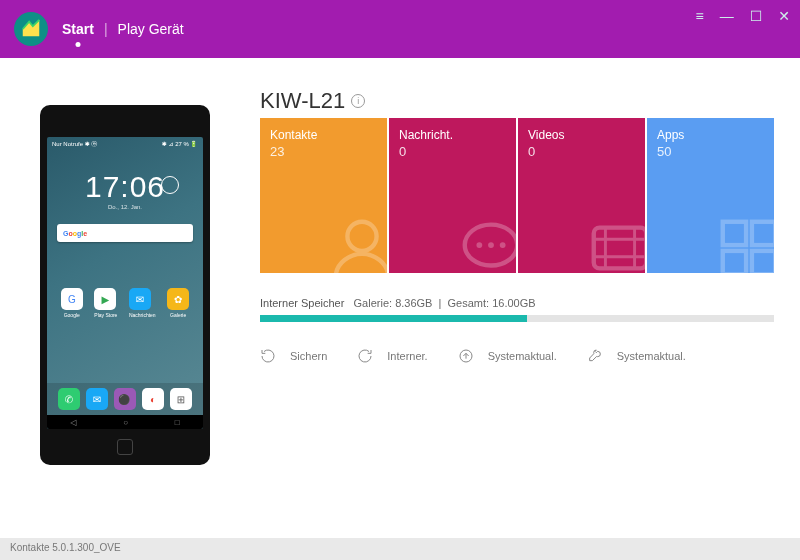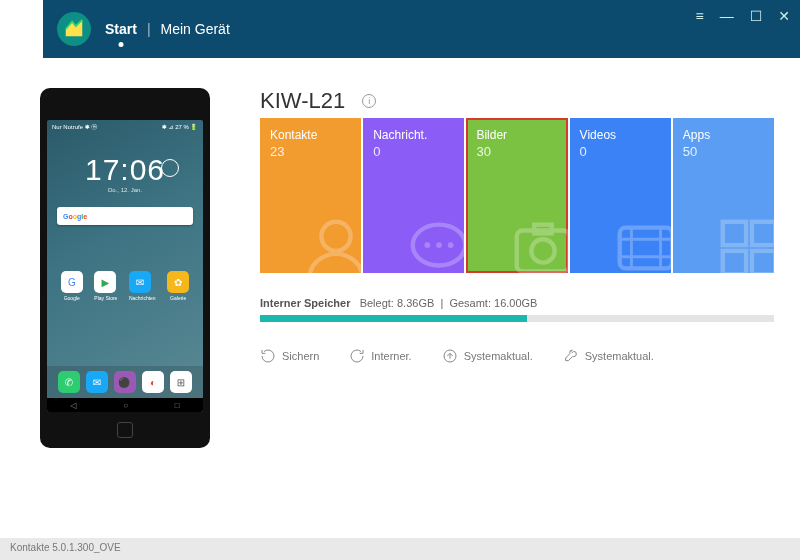--- a/index.html
+++ b/index.html
@@ -1,78 +1,78 @@
 <!DOCTYPE html>
 <html><head>
 <meta charset="utf-8">
 <style>
   * { box-sizing: border-box; margin: 0; padding: 0; }
   body { width: 800px; height: 560px; font-family: Arial, sans-serif; background: #fff; overflow: hidden; position: relative; }
-  .header { height: 58px; background: #0c4a6e; display: flex; align-items: center; padding: 16px 14px; color: #fff; position: relative; margin-left: 43px; }
+  .header { height: 58px; background: #a21caf; display: flex; align-items: center; padding: 16px 14px; color: #fff; position: relative; }
   .logo { width: 34px; height: 34px; background: #0e8f86; border-radius: 50%; display: flex; align-items: center; justify-content: center; margin-right: 14px; }
   .logo svg { width: 22px; height: 22px; }
   .nav { display: flex; align-items: center; font-size: 14px; }
   .nav-item { cursor: pointer; }
   .nav-active { font-weight: bold; position: relative; }
   .nav-active::after { content: ""; position: absolute; width: 5px; height: 5px; background: #fff; border-radius: 50%; bottom: -10px; left: 50%; transform: translateX(-50%); }
   .nav-sep { margin: 0 10px; opacity: .6; }
   .win-controls { position: absolute; right: 10px; top: 8px; display: flex; gap: 16px; color: #cdeeea; font-size: 14px; }
   .win-btn { cursor: pointer; }
   .content { display: flex; padding: 30px 26px 0 40px; }
-  .phone-col { width: 190px; }
+  .phone-col { width: 190px; margin-top: 17px; }
   .phone { width: 170px; height: 360px; background: #111; border-radius: 10px; padding: 32px 7px 36px 7px; position: relative; }
   .phone::after { content: ""; position: absolute; bottom: 10px; left: 50%; transform: translateX(-50%); width: 14px; height: 14px; border: 1px solid #444; border-radius: 3px; }
   .screen { width: 100%; height: 100%; background: linear-gradient(150deg,#2a5a6a 0%,#3d7382 40%,#5b8a95 100%); border-radius: 2px; position: relative; overflow: hidden; font-size: 7px; color: #fff; }
   .statusbar { display: flex; justify-content: space-between; padding: 3px 5px; font-size: 6px; }
   .clock { text-align: center; font-size: 30px; font-weight: 300; margin-top: 18px; letter-spacing: 1px; position: relative; }
   .clock::after { content: ""; position: absolute; right: 24px; top: 6px; width: 16px; height: 16px; border: 1px solid #fff; border-radius: 50%; }
   .datebar { text-align: center; font-size: 6px; opacity: .8; }
   .searchbar { margin: 14px 10px; background: #fff; border-radius: 3px; height: 18px; display: flex; align-items: center; padding: 0 6px; box-shadow: 0 1px 2px rgba(0,0,0,.3); }
   .searchbar span { font-size: 7px; }
   .gtxt { font-weight: bold; }
   .g1{color:#4285F4}.g2{color:#EA4335}.g3{color:#FBBC05}.g4{color:#4285F4}.g5{color:#34A853}.g6{color:#EA4335}
   .app-row { display: flex; justify-content: space-around; padding: 0 8px; margin-top: 46px; }
   .app-row.bottom { margin-top: 12px; background: rgba(0,0,0,.15); padding-top: 5px; padding-bottom: 5px; position: absolute; bottom: 14px; left: 0; right: 0; }
   .app-ic { width: 22px; height: 22px; border-radius: 5px; display:flex;align-items:center;justify-content:center;color:#fff;font-size:10px; }
   .app-lbl { font-size: 5px; text-align: center; color: #fff; margin-top: 2px; }
   .navkeys { position: absolute; bottom: 0; left: 0; right: 0; height: 14px; background: #000; display: flex; justify-content: space-around; align-items: center; color: #888; font-size: 8px; }
   .main-col { flex: 1; padding-left: 30px; }
-  .device-title { font-size: 22px; font-weight: 400; color: #333; display: flex; align-items: center; gap: 17px; }
+  .device-title { font-size: 22px; font-weight: 400; color: #333; display: flex; align-items: center; gap: 6px; }
   .info-ic { width: 14px; height: 14px; border: 1px solid #999; border-radius: 50%; display: inline-flex; align-items: center; justify-content: center; font-size: 9px; color: #999; cursor: pointer; }
   .tiles { display: flex; margin-top: 4px; gap: 2px; }
   .tile { flex: 1; height: 155px; padding: 10px 10px; color: #fff; position: relative; overflow: hidden; cursor: pointer; }
   .tile .t-name { font-size: 12px; }
   .tile .t-count { font-size: 13px; opacity: .85; margin-top: 2px; }
   .tile svg.bg { position: absolute; right: -10px; bottom: -10px; opacity: .25; width: 70px; height: 70px; }
-  .t-orange{background:#f29b2e}.t-teal{background:#8b5cf6}.t-green{background:#7cc242}.t-purple{background:#3b82f6}.t-blue{background:#5a9df2}
+  .t-orange{background:#f29b2e}.t-teal{background:#be185d}.t-green{background:#7cc242}.t-purple{background:#be185d}.t-blue{background:#5a9df2}
   .tile.hl { outline: 2px solid #d43a2e; outline-offset: -2px; box-shadow: inset 0 0 0 2px #d43a2e; }
   .storage { margin-top: 24px; }
   .storage-line { font-size: 11px; color: #666; }
-  .storage-line b { color: #555; font-weight: bold; }
+  .storage-line b { color: #555; font-weight: normal; }
   .prog { width: 100%; height: 7px; background: #e4e4e4; margin-top: 6px; position: relative; }
   .prog-fill { height: 100%; background: #1bb9ad; }
   .actions { display: flex; margin-top: 26px; gap: 30px; }
-  .action { display: flex; align-items: center; gap: 6px; font-size: 11px; color: #777; cursor: pointer; }
+  .action { display: flex; align-items: center; gap: 14px; font-size: 11px; color: #777; cursor: pointer; }
   .action svg { width: 16px; height: 16px; stroke: #888; fill: none; stroke-width: 1.5; }
   .footer { position: absolute; bottom: 0; left: 0; right: 0; height: 22px; background: #e9e9e9; font-size: 10px; color: #777; padding: 4px 10px; }
 </style>
 </head>
 <body>
 
 <div class="header">
   <div class="logo">
     <svg viewBox="0 0 24 24">
         <path d="M3 12 L10 4 L14 9 L21 2 L21 20 L3 20 Z" fill="#ffe14d"></path>
         <path d="M3 12 L10 4 L14 9 L21 2" fill="none" stroke="#3bd46a" stroke-width="2"></path>
       </svg>
   </div>
   <div class="nav">
     <span class="nav-item nav-active">Start</span>
     <span class="nav-sep">|</span>
-    <span class="nav-item">Mein Gerät</span>
+    <span class="nav-item">Play Gerät</span>
   </div>
   <div class="win-controls">
     <span class="win-btn">≡</span>
     <span class="win-btn">―</span>
     <span class="win-btn">☐</span>
     <span class="win-btn">✕</span>
   </div>
 </div>
 
 <div class="content">
@@ -140,29 +140,20 @@
       <div class="tile t-teal">
         <div class="t-name">Nachricht.</div>
         <div class="t-count">0</div>
         <svg class="bg" viewBox="0 0 24 24">
             <ellipse cx="12" cy="11" rx="9" ry="7" fill="none" stroke="#fff" stroke-width="1.5"></ellipse>
             <circle cx="8" cy="11" r="1" fill="#fff"></circle>
             <circle cx="12" cy="11" r="1" fill="#fff"></circle>
             <circle cx="16" cy="11" r="1" fill="#fff"></circle>
           </svg>
       </div>
-      <div class="tile t-green hl">
-        <div class="t-name">Bilder</div>
-        <div class="t-count">30</div>
-        <svg class="bg" viewBox="0 0 24 24">
-            <rect x="3" y="6" width="18" height="14" rx="2" fill="none" stroke="#fff" stroke-width="1.5"></rect>
-            <circle cx="12" cy="13" r="4" fill="none" stroke="#fff" stroke-width="1.5"></circle>
-            <rect x="9" y="4" width="6" height="3" fill="none" stroke="#fff" stroke-width="1.5"></rect>
-          </svg>
-      </div>
       <div class="tile t-purple">
         <div class="t-name">Videos</div>
         <div class="t-count">0</div>
         <svg class="bg" viewBox="0 0 24 24">
             <rect x="3" y="5" width="18" height="14" rx="2" fill="none" stroke="#fff" stroke-width="1.5"></rect>
             <path d="M3 9h18M3 15h18M7 5v14M17 5v14" stroke="#fff" stroke-width="1"></path>
           </svg>
       </div>
       <div class="tile t-blue">
         <div class="t-name">Apps</div>
@@ -172,21 +163,21 @@
             <rect x="13" y="3" width="8" height="8" fill="none" stroke="#fff" stroke-width="1.5"></rect>
             <rect x="3" y="13" width="8" height="8" fill="none" stroke="#fff" stroke-width="1.5"></rect>
             <rect x="13" y="13" width="8" height="8" fill="none" stroke="#fff" stroke-width="1.5"></rect>
           </svg>
       </div>
     </div>
 
     <div class="storage">
       <div class="storage-line">
         <b>Interner Speicher</b>&nbsp;&nbsp;
-        <span>Belegt:</span>
+        <span>Galerie:</span>
         <span>8.36GB</span>
         &nbsp;|&nbsp;
         <span>Gesamt:</span>
         <span>16.00GB</span>
       </div>
       <div class="prog">
         <div class="prog-fill" style="width:52%"></div>
       </div>
     </div>
 

